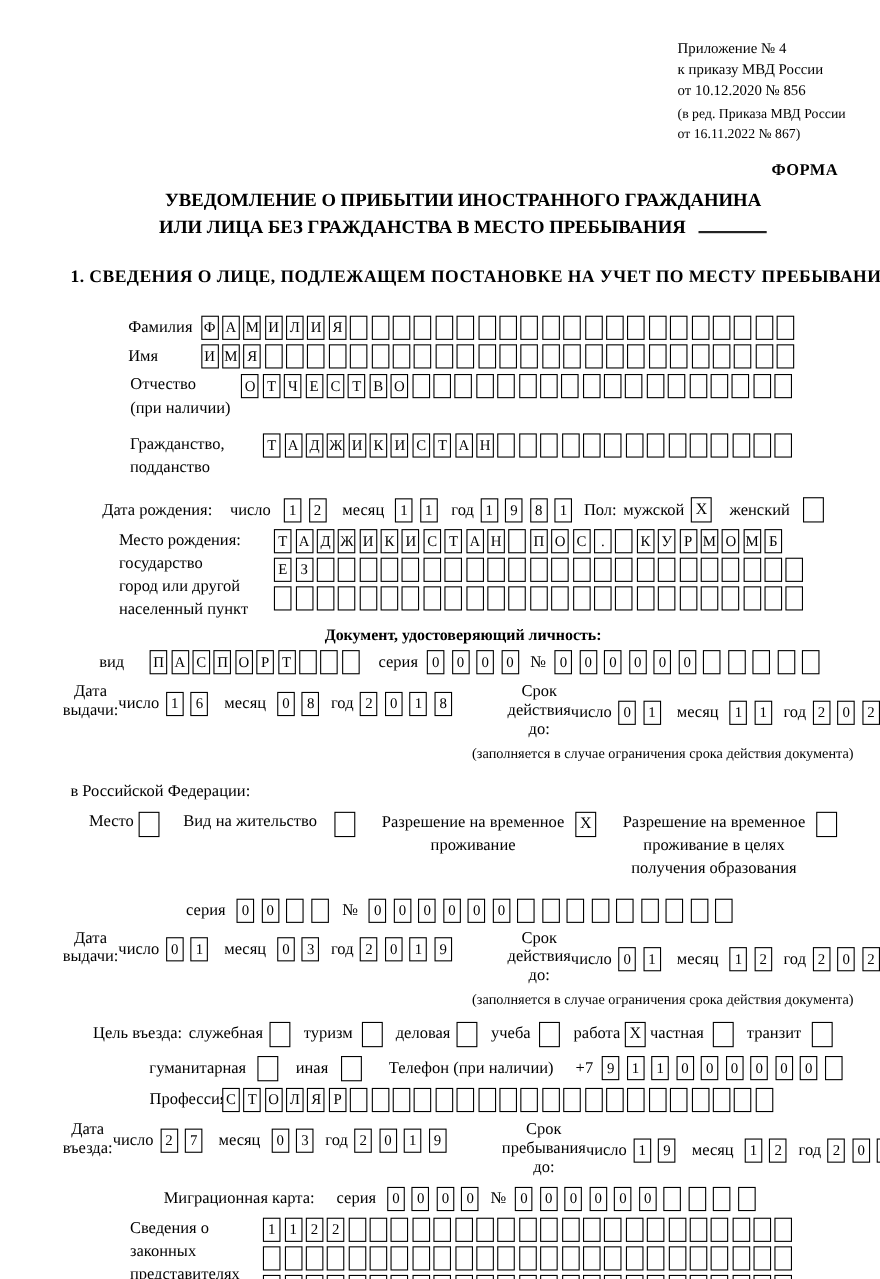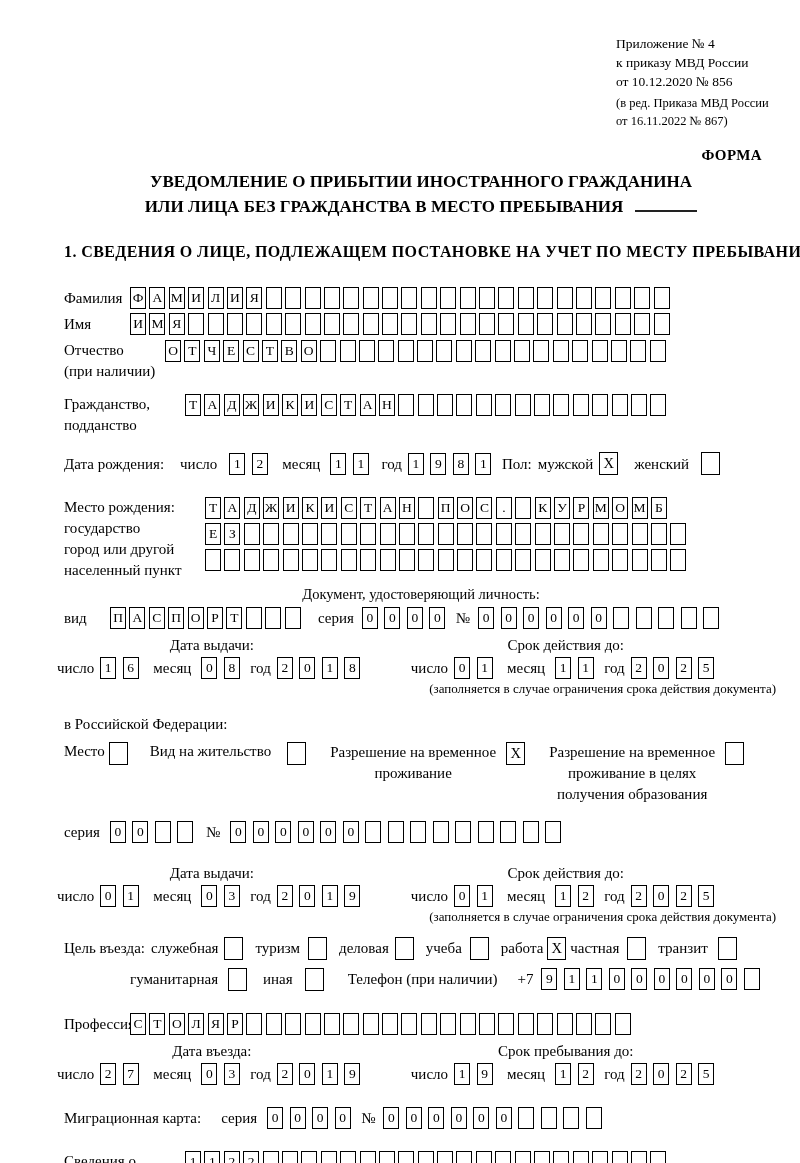--- a/index.html
+++ b/index.html
@@ -14,21 +14,21 @@
   .header .sub { font-size: 12.5px; }
   .header .sub.first { margin-top: 4px; }
 
   .forma { text-align: right; padding-right: 16px; font-weight: bold; font-size: 15px; margin-top: 16px; letter-spacing: .4px; }
 
   .title { text-align: center; font-weight: bold; font-size: 17px; line-height: 1.45; margin-top: 6px; }
   .tunder { display: inline-block; width: 62px; border-bottom: 2.2px solid #222; margin-left: 12px; }
 
   .sec { font-weight: bold; font-size: 16px; letter-spacing: .4px; margin-top: 24px; white-space: nowrap; }
 
-  .row { display: flex; align-items: flex-start; }
+  .row { display: flex; align-items: flex-start; justify-content: center; }
   .ac { align-items: center; }
   .col { display: flex; flex-direction: column; gap: 4px; }
 
   .lbl { font-size: 15px; line-height: 1.2; flex-shrink: 0; }
   .pre { white-space: pre-line; line-height: 21px; }
   .ctr { text-align: center; }
 
   .boxes { display: inline-flex; flex-wrap: nowrap; flex-shrink: 0; }
   .cell {
     width: 16px; height: 22px; border: 1.7px solid #000; margin-right: 3.4px;
@@ -36,36 +36,36 @@
     font-size: 13.5px; flex-shrink: 0; background: #fff;
   }
   .sp .cell { margin-right: 6.5px; }
   .date .cell { margin-right: 6.5px; }
 
   .checkbox {
     width: 19px; height: 23px; border: 1.7px solid #000; flex-shrink: 0;
     display: inline-flex; align-items: center; justify-content: center; font-size: 14.5px;
   }
 
-  .doc-heading { text-align: center; font-weight: normal; font-size: 14.5px; margin-top: 5px; }
+  .doc-heading { text-align: center; font-weight: bold; font-size: 14.5px; margin-top: 5px; }
 
   .daterow { display: flex; align-items: flex-start; margin-left: -7px; }
-  .dgroup { display: flex; flex-direction: column; }
+  .dgroup { display: flex; flex-direction: row; }
   .dhdr { text-align: center; font-size: 15px; margin-bottom: 3px; }
   .note { text-align: right; font-size: 13px; margin-top: 2px; padding-right: 2px; }
 
   .intro { font-size: 15px; margin-top: 14px; line-height: 1.75; }
 
   
   .ml4{margin-left:4px}.ml6{margin-left:6px}.ml8{margin-left:8px}.ml10{margin-left:10px}
   .ml12{margin-left:12px}.ml14{margin-left:14px}.ml16{margin-left:16px}.ml20{margin-left:20px}
   .ml22{margin-left:22px}.ml24{margin-left:24px}.ml44{margin-left:44px}.ml66{margin-left:66px}
   .w66{width:66px}.w101{width:101px}.w121{width:121px}.w141{width:141px}.w46{width:46px}
 
-  .mt4{margin-top:4px}.mt5{margin-top:5px}.mt6{margin-top:22px}.mt8{margin-top:8px}
+  .mt4{margin-top:4px}.mt5{margin-top:5px}.mt6{margin-top:6px}.mt8{margin-top:8px}
   .mt12{margin-top:12px}.mt16{margin-top:16px}
   .mt26{margin-top:26px}
 </style>
 </head>
 <body>
 
 <div class="page">
 
   <div class="header">
     <div>Приложение № 4</div>

